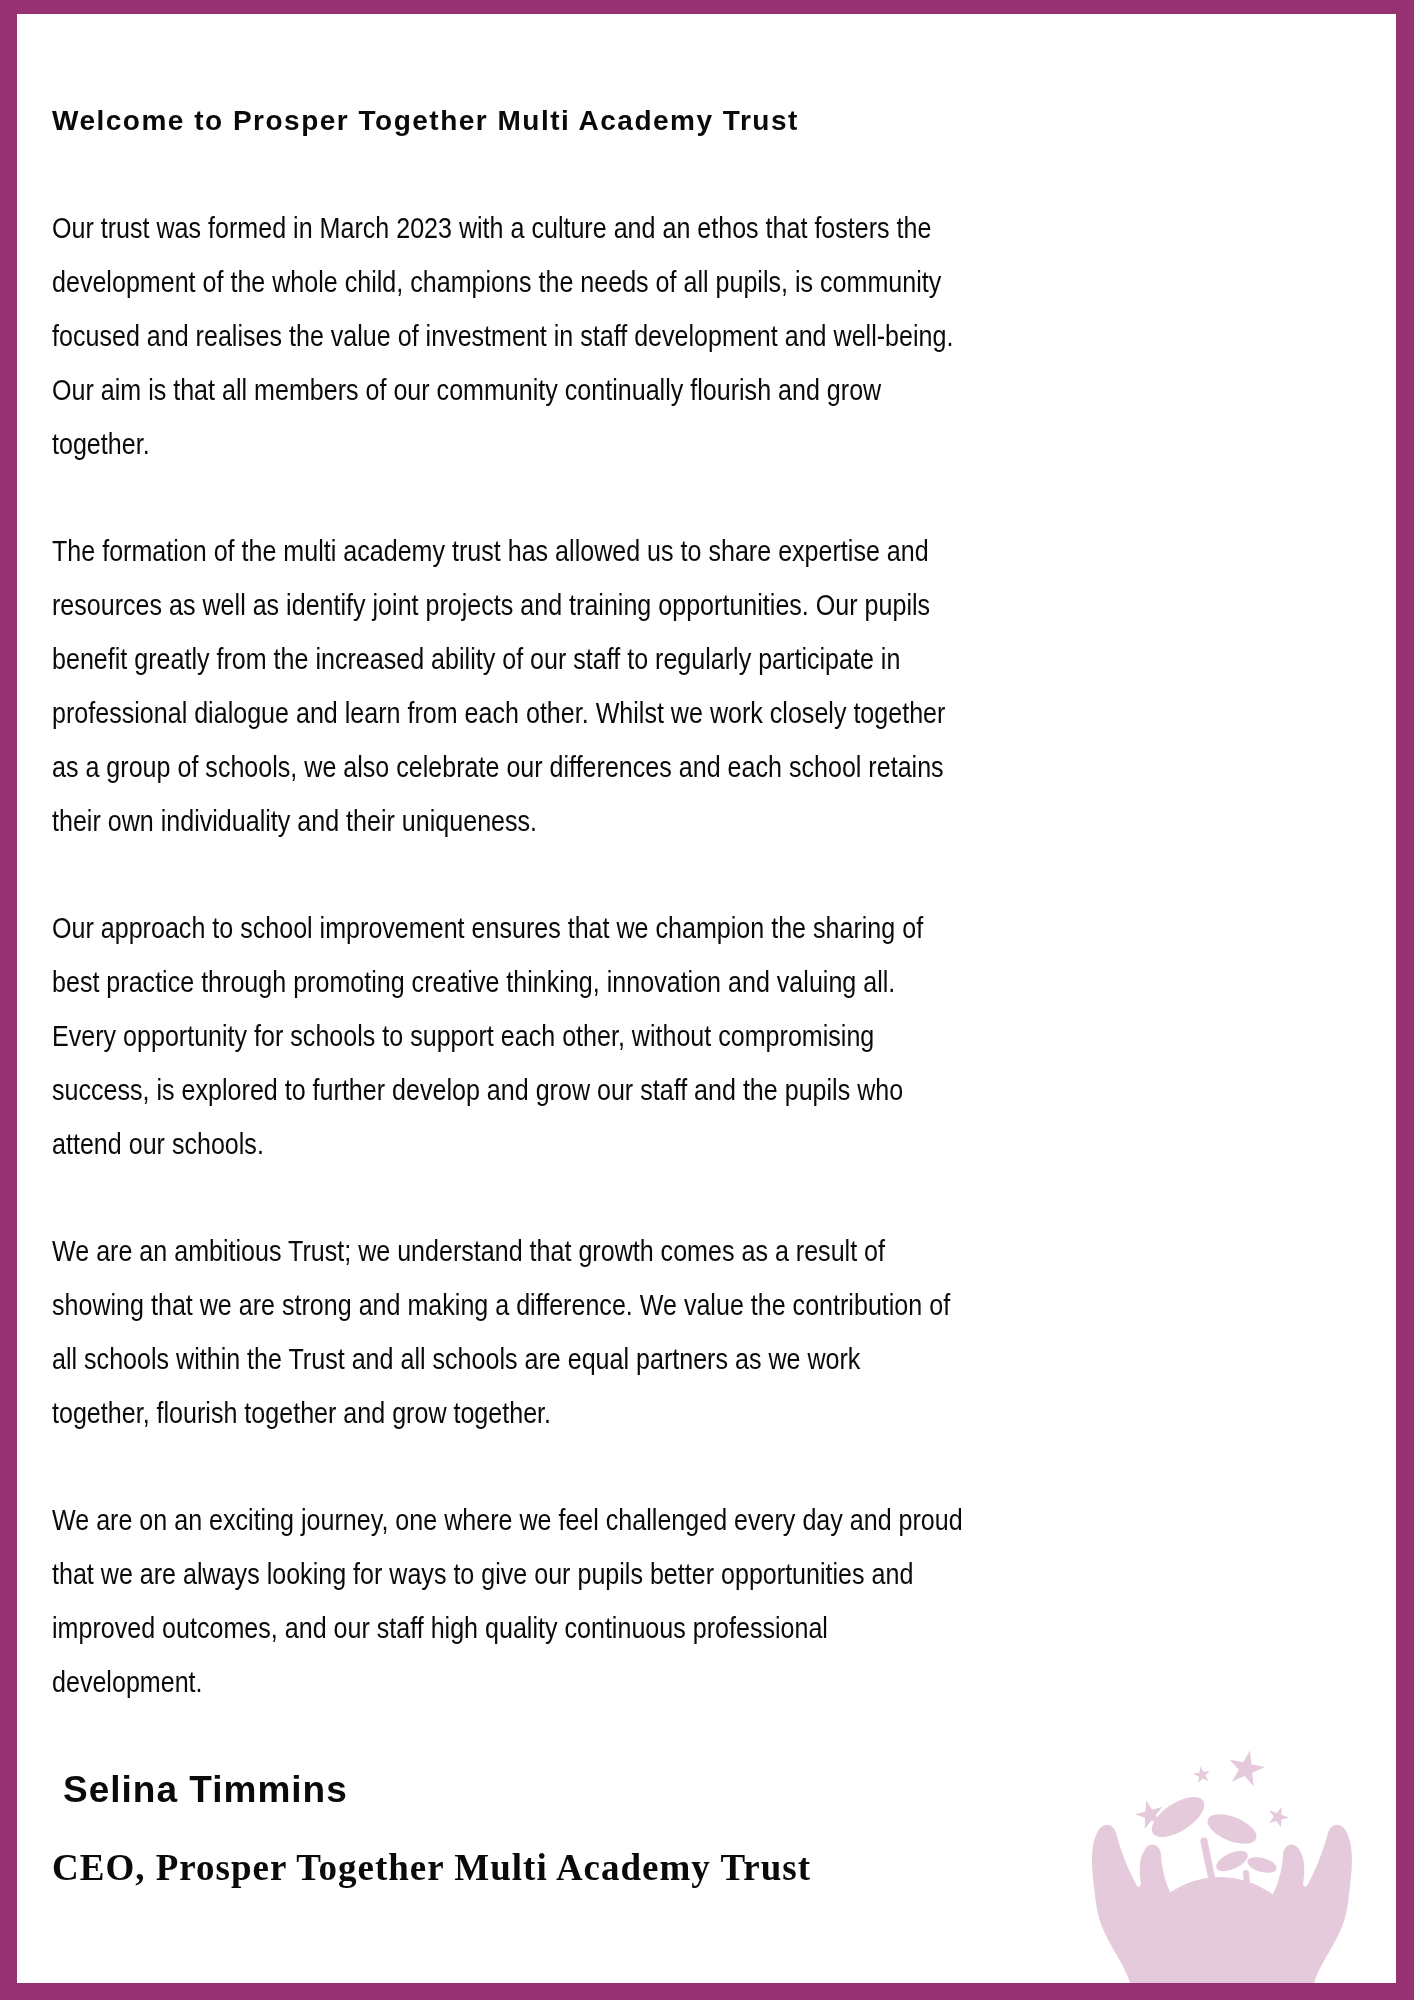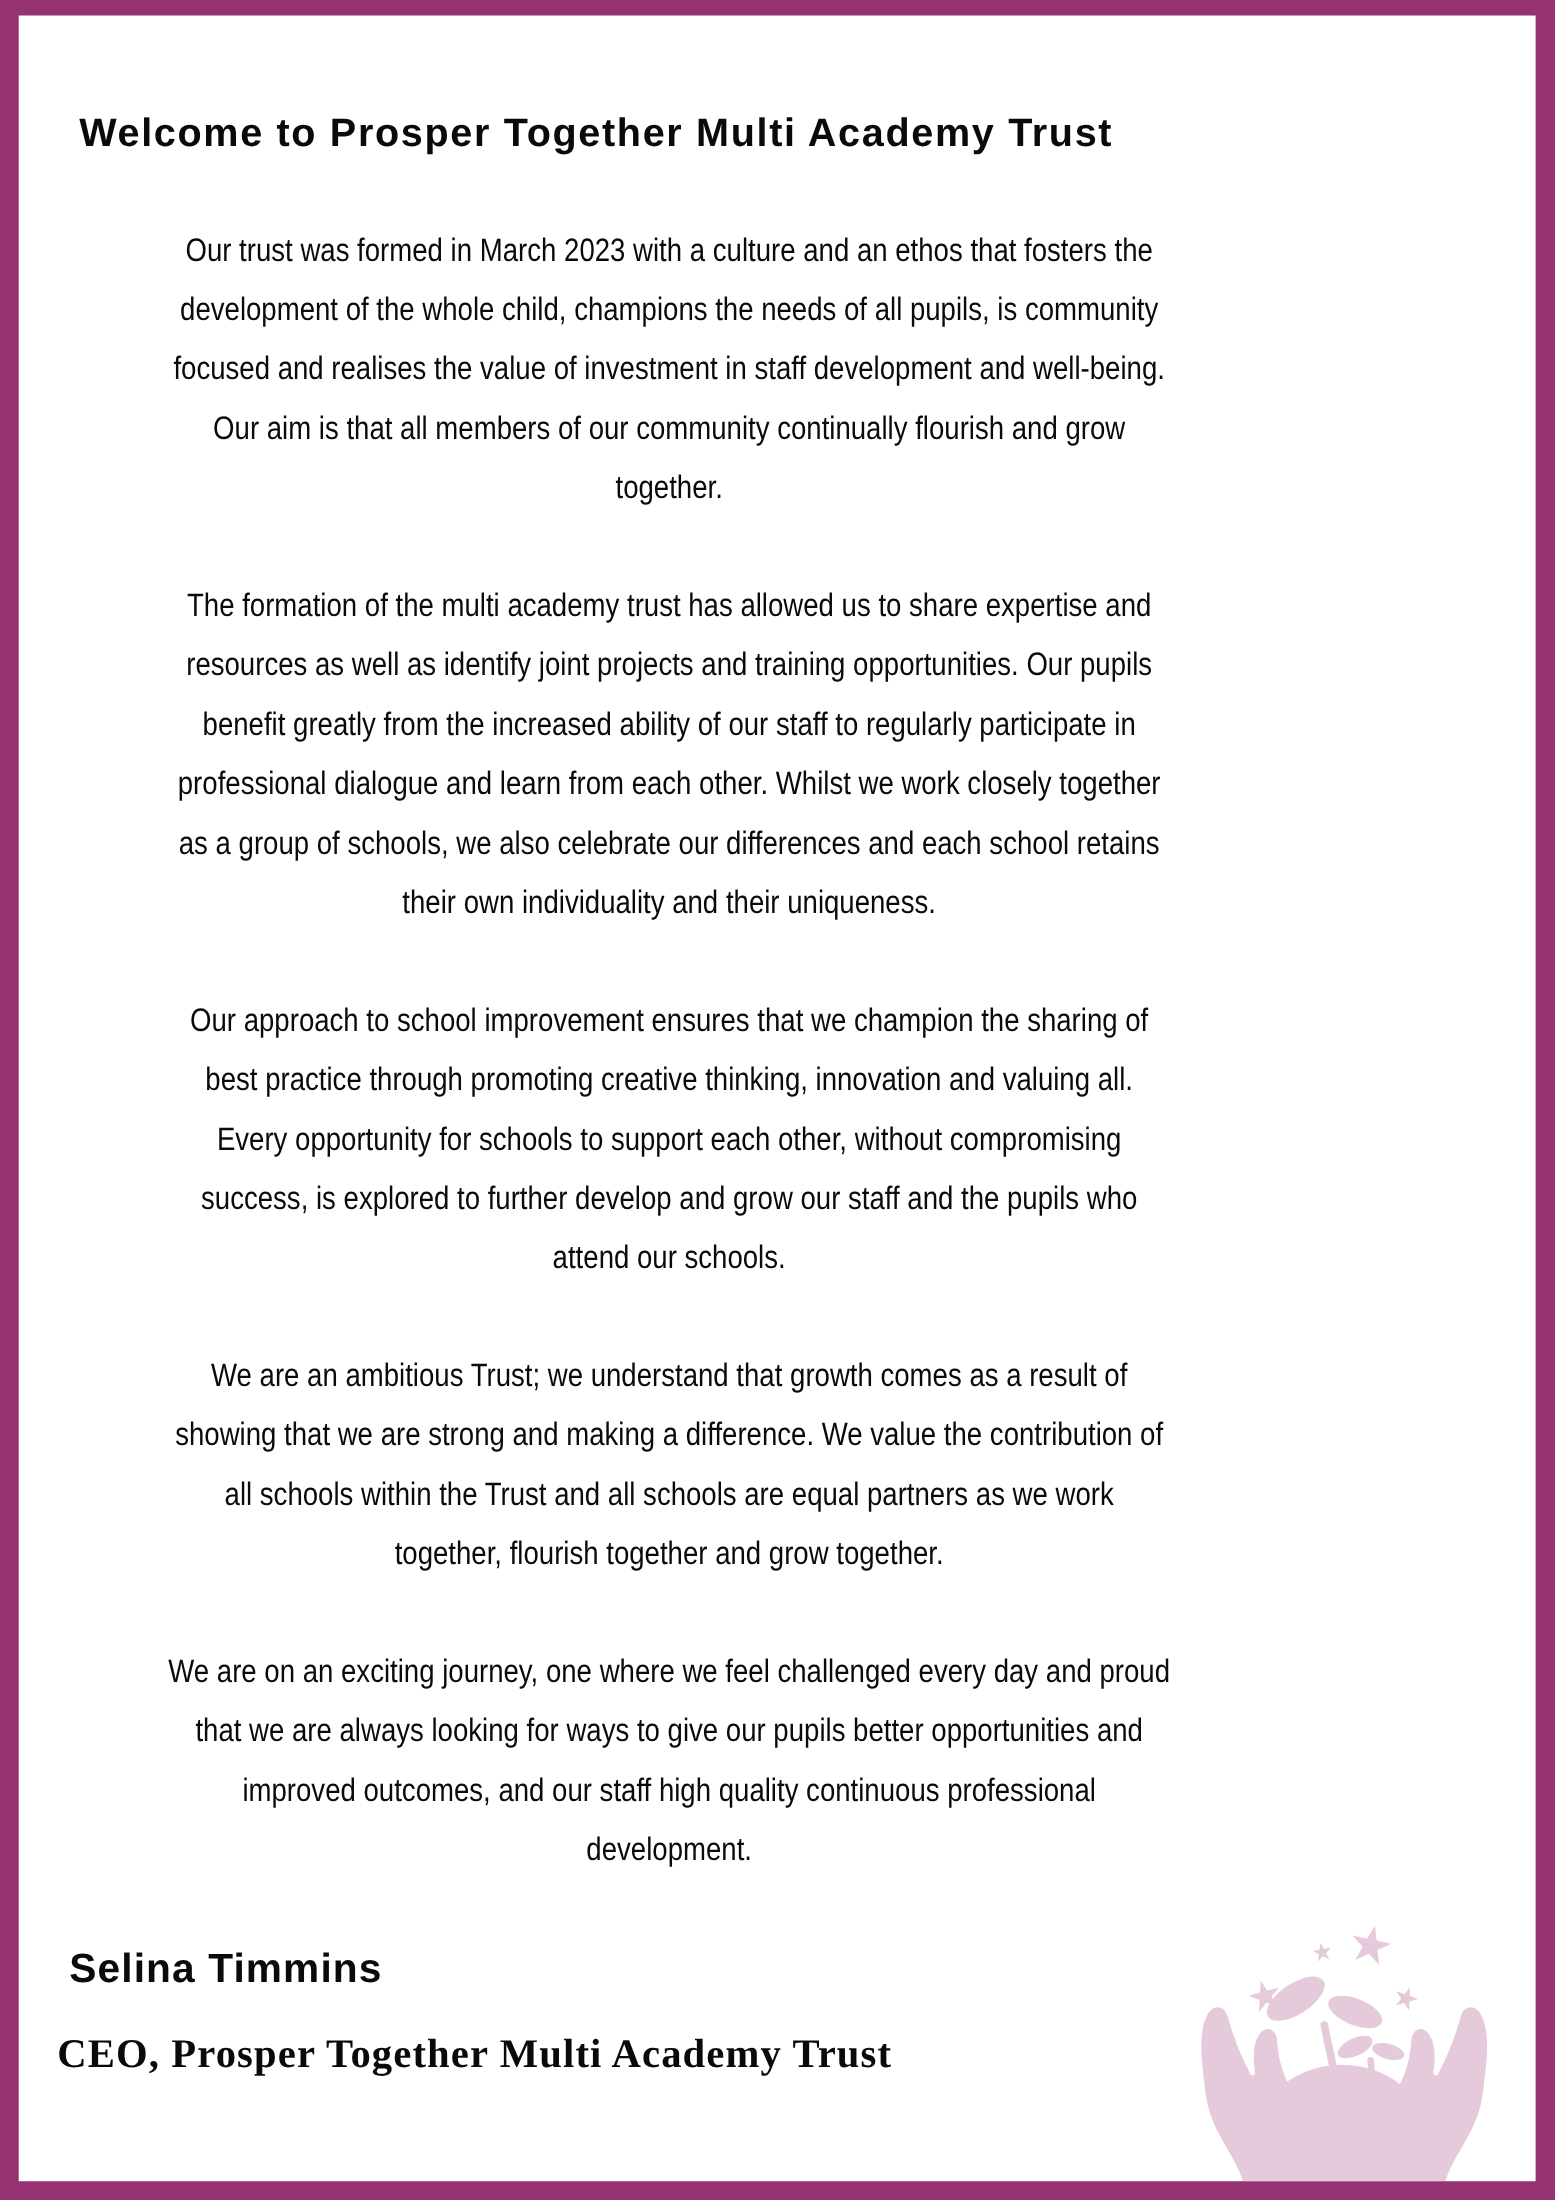--- a/index.html
+++ b/index.html
@@ -18,33 +18,31 @@
     border-style: solid;
     border-color: var(--c-border);
     border-width: 14px 18px 17px 17px;
     padding: 0 35px;
     overflow: hidden;
     font-family: "Liberation Sans", sans-serif;
     color: var(--c-text);
   }
   .title {
     margin-top: 84px;
-    font-size: 36px;
+    font-size: 28px;
     font-weight: bold;
     letter-spacing: 1.5px;
     line-height: 46px;
     color: var(--c-text);
-    margin-left: 20px;
   }
   .body-para {
     margin-top: 53px;
     font-size: 29.5px;
     line-height: 54px;
     color: var(--c-text);
-    text-align: center;
   }
   .body-para:first-of-type { margin-top: 57px; }
   .body-line {
     display: block;
     white-space: nowrap;
     transform: scaleX(0.85);
     transform-origin: 0 50%;
   }
   .sig-name {
     margin-top: 58px;

